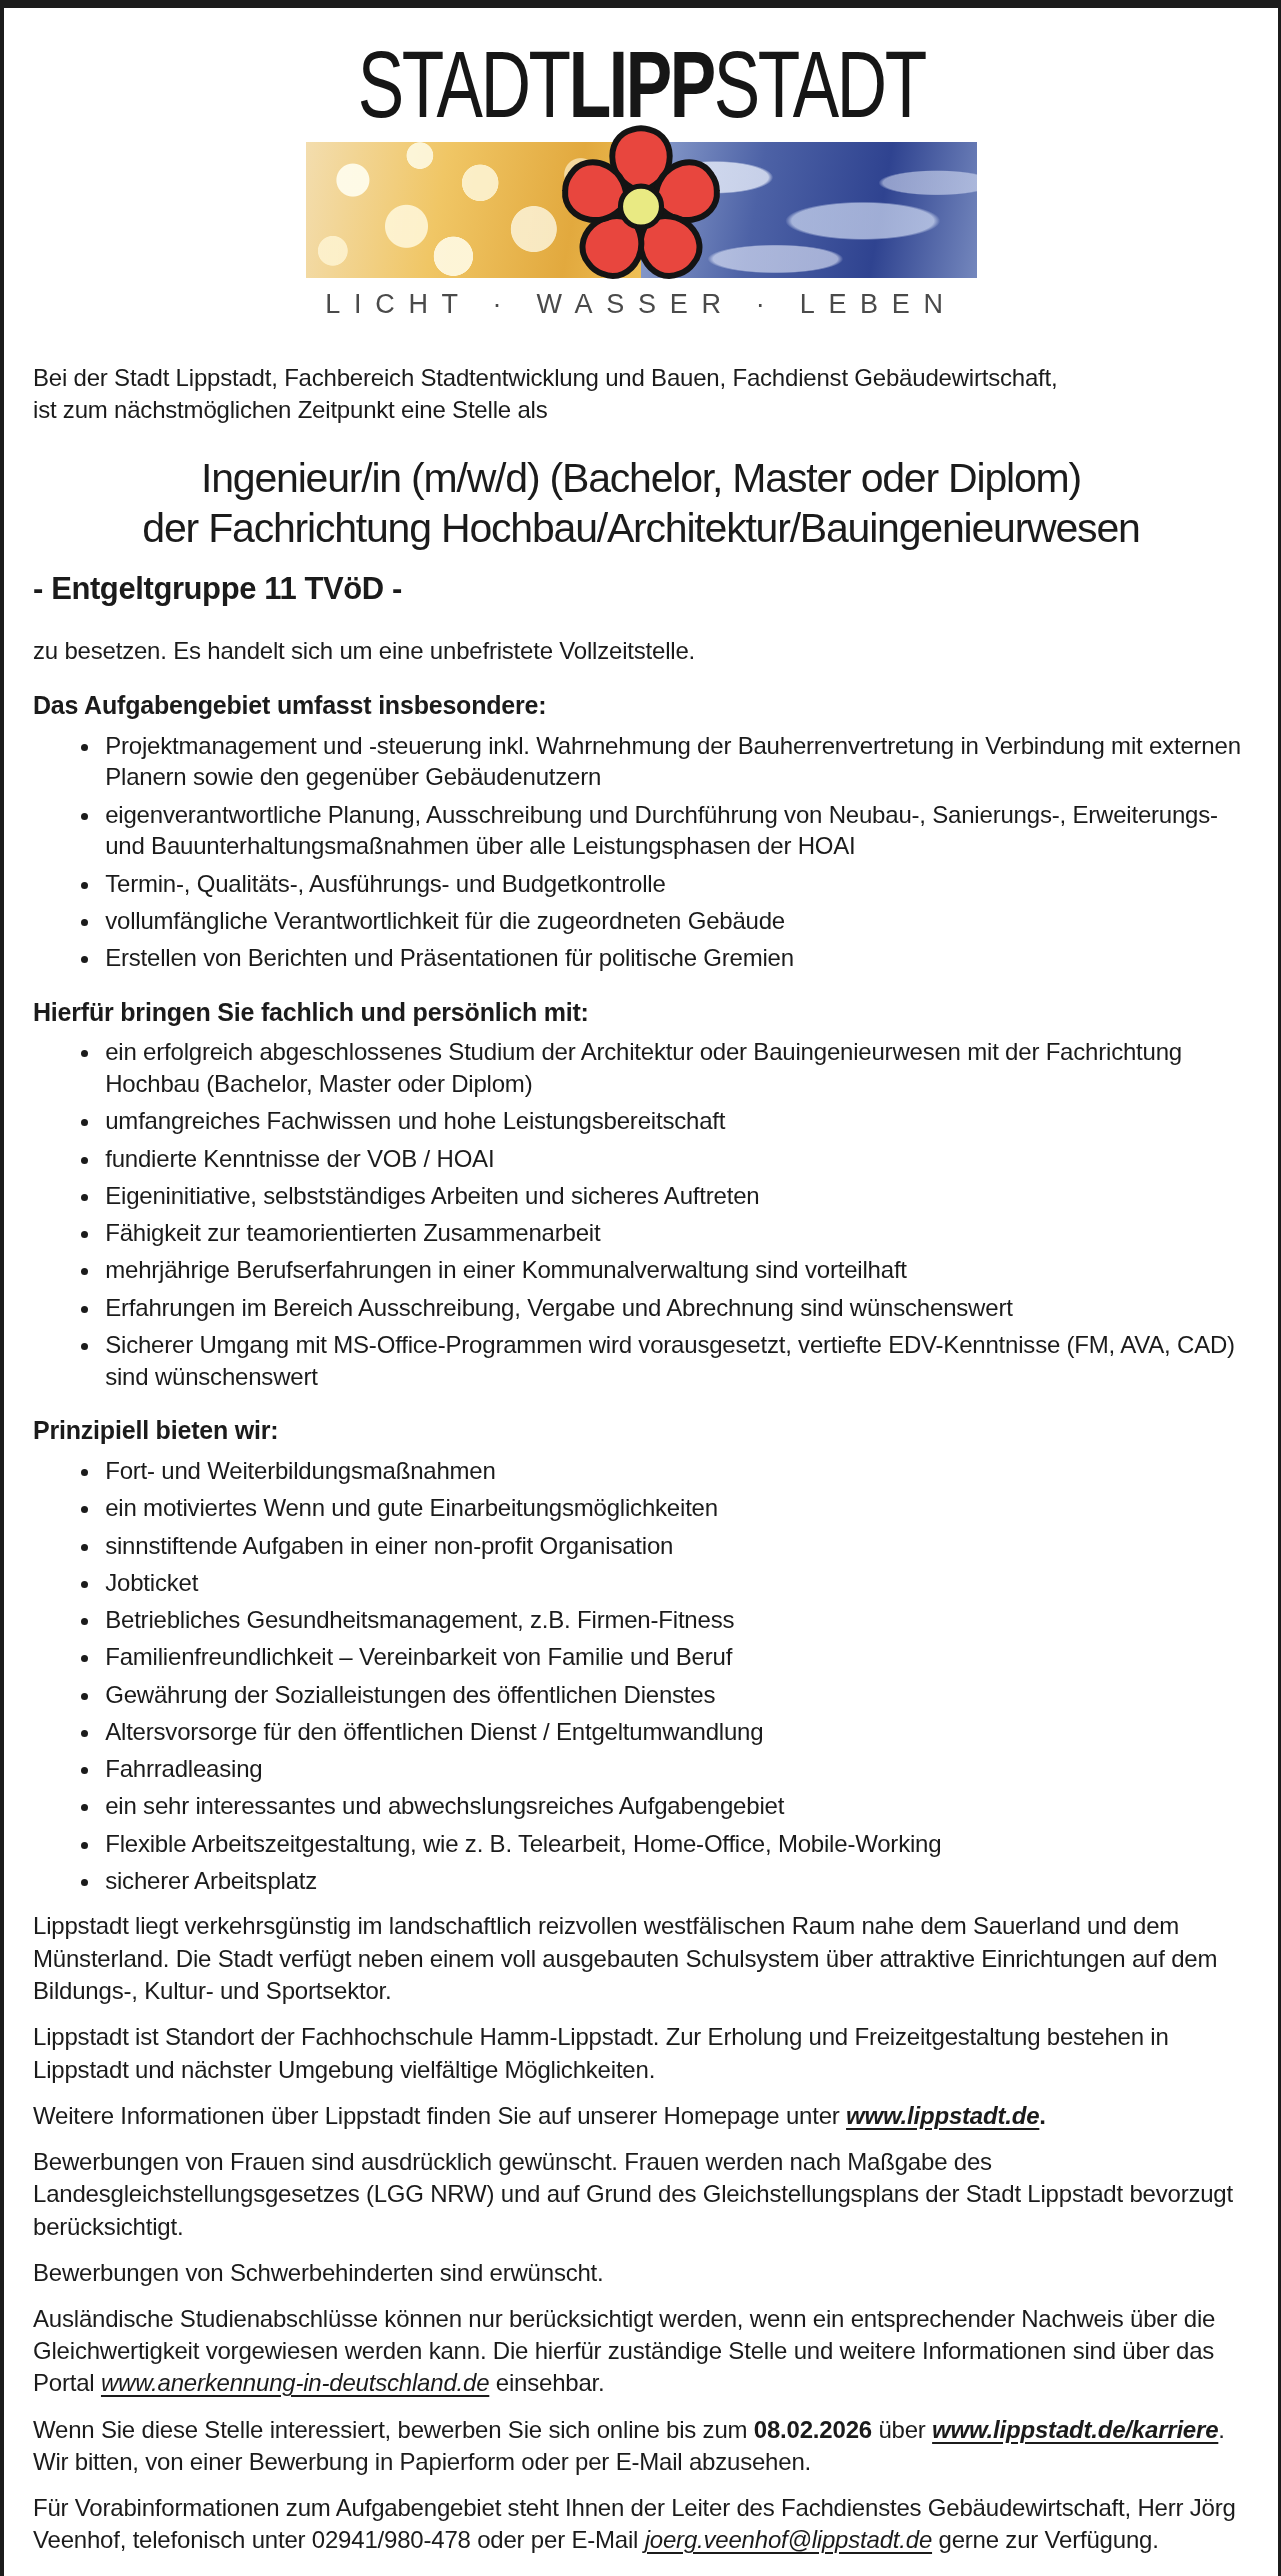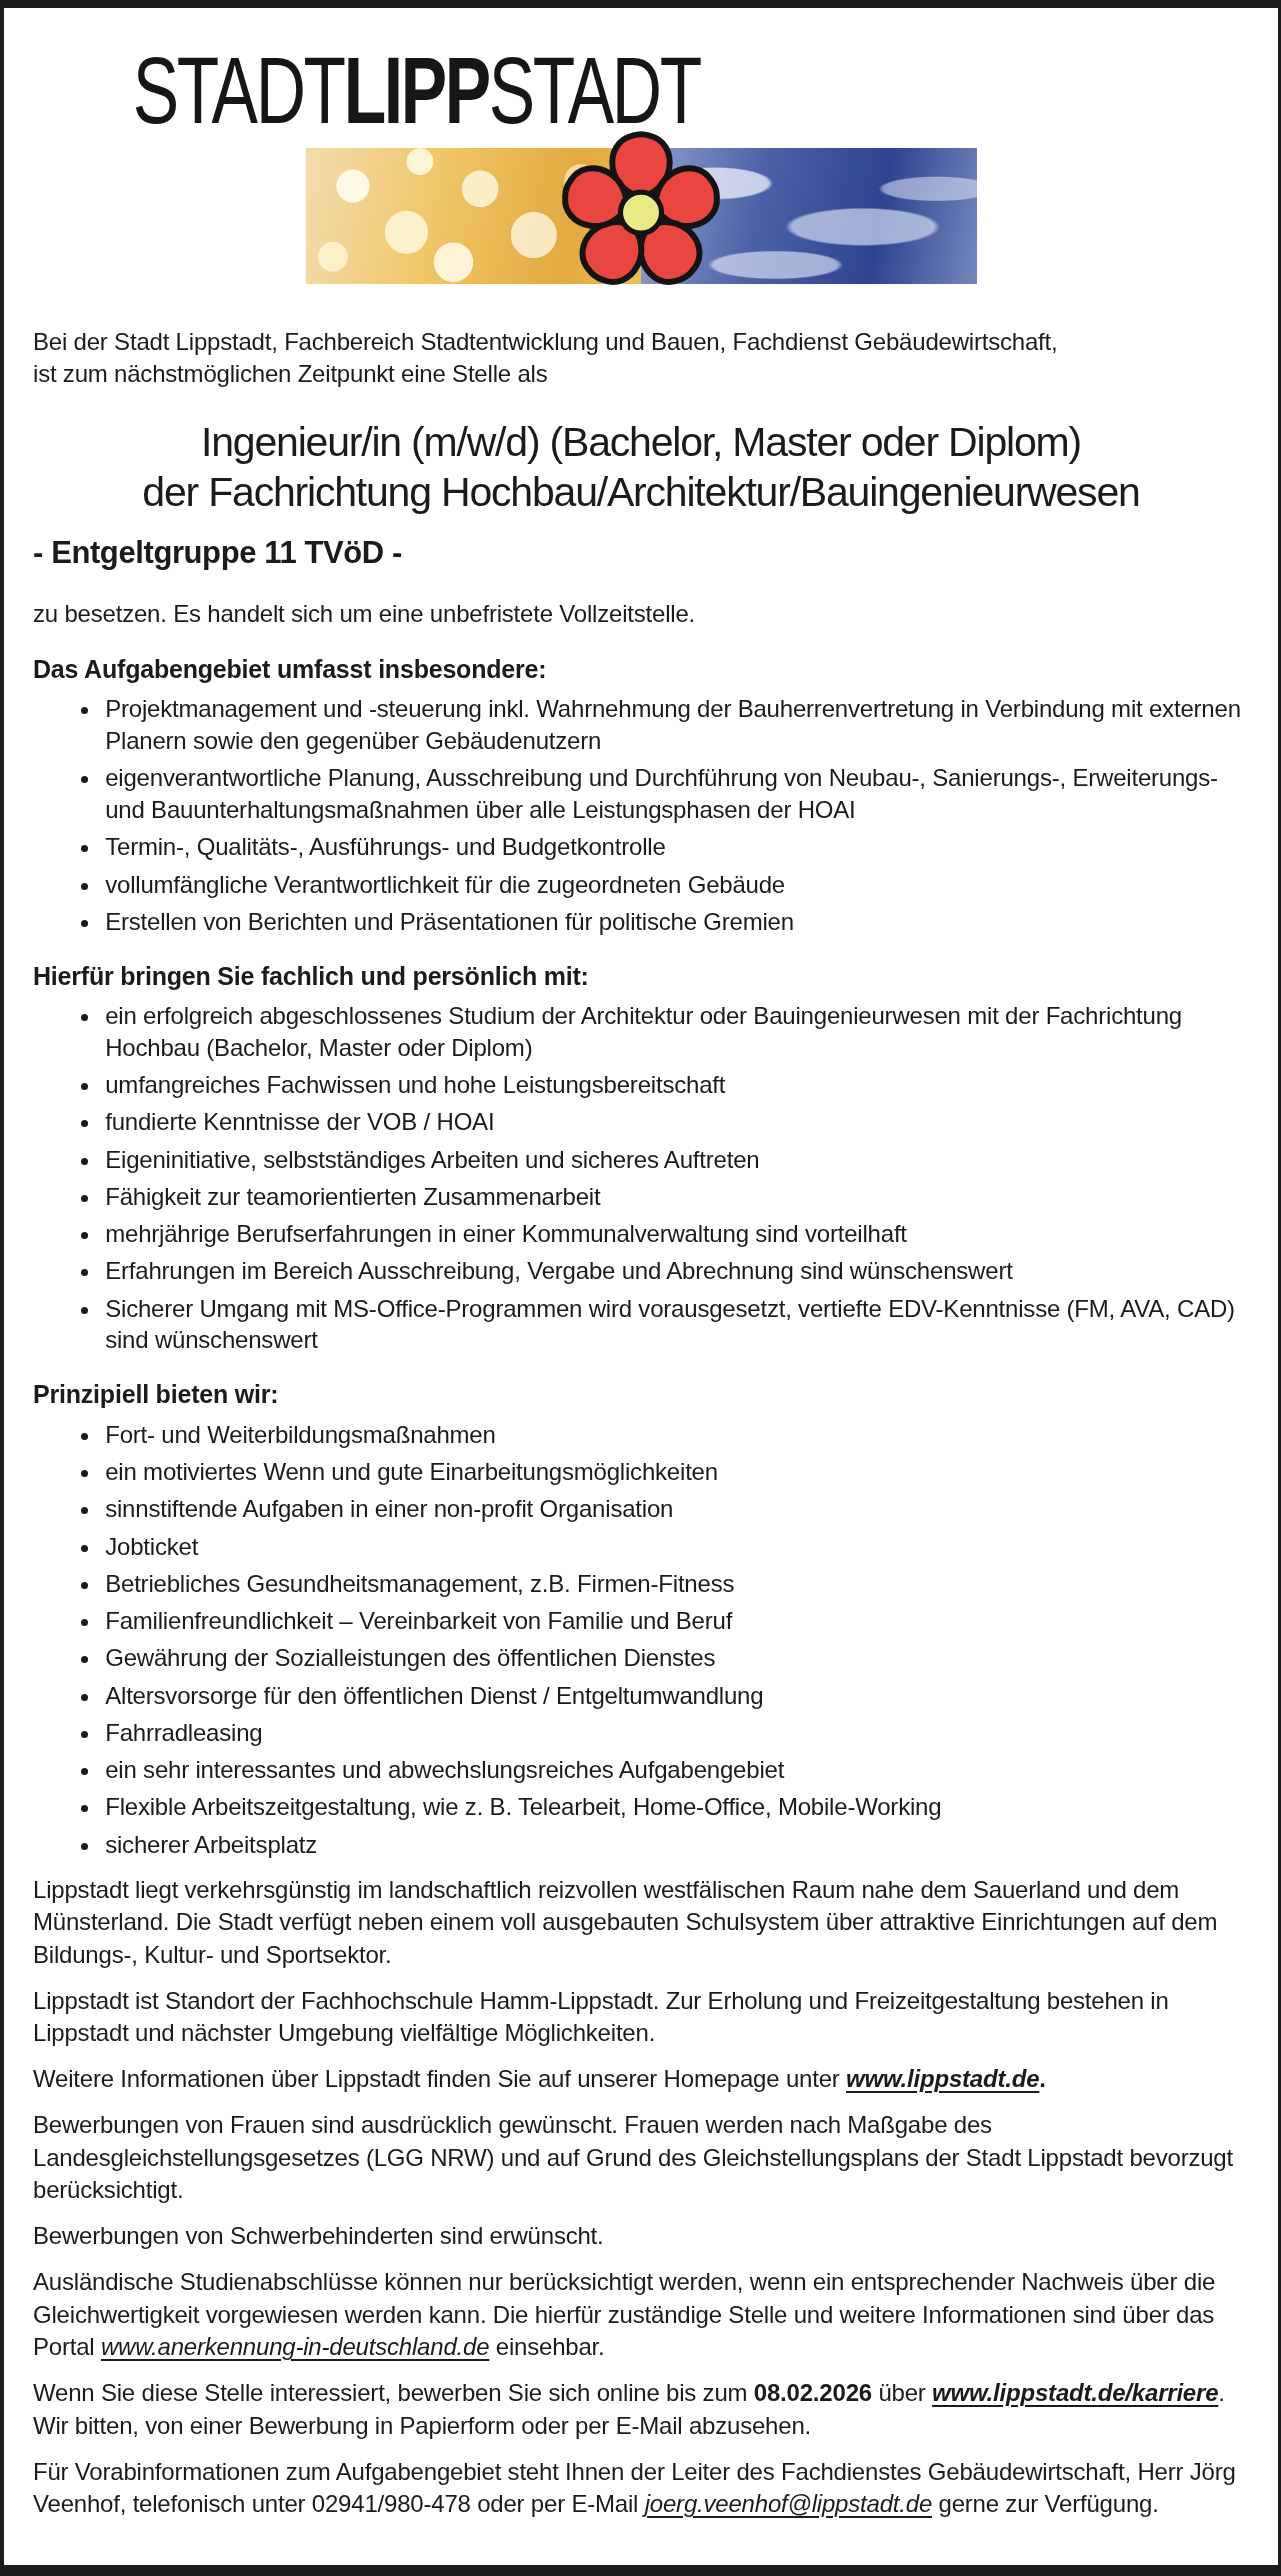--- a/index.html
+++ b/index.html
@@ -13,21 +13,21 @@
     border-style: solid;
     border-color: #1c1c1c;
     border-width: 8px 4px 11.3px 4px;
     padding: 14.5px 29px 24px 29px;
     font-family: "Liberation Sans", "DejaVu Sans", sans-serif;
     color: #1b1b1b;
     letter-spacing: -0.2px;
   }
 
   
-  .logo-wrap { margin-top: 19px; }
+  .logo-wrap { text-align: center; margin-top: 13px; }
   .logo-line {
     display: inline-block;
     font-size: 94px;
     line-height: 1.05;
     letter-spacing: -3.2px;
     white-space: nowrap;
     transform: scaleX(0.74);
     transform-origin: center;
     color: #161616;
   }
@@ -127,20 +127,21 @@
         <path d="M 0 -18 C -16 -22 -30 -34 -33 -52 C -36 -70 -27 -86 -10 -90 C -4 -92 4 -92 10 -90 C 27 -86 36 -70 33 -52 C 30 -34 16 -22 0 -18 Z"></path>
         <path transform="rotate(72)" d="M 0 -18 C -16 -22 -30 -34 -33 -52 C -36 -70 -27 -86 -10 -90 C -4 -92 4 -92 10 -90 C 27 -86 36 -70 33 -52 C 30 -34 16 -22 0 -18 Z"></path>
         <path transform="rotate(144)" d="M 0 -18 C -16 -22 -30 -34 -33 -52 C -36 -70 -27 -86 -10 -90 C -4 -92 4 -92 10 -90 C 27 -86 36 -70 33 -52 C 30 -34 16 -22 0 -18 Z"></path>
         <path transform="rotate(216)" d="M 0 -18 C -16 -22 -30 -34 -33 -52 C -36 -70 -27 -86 -10 -90 C -4 -92 4 -92 10 -90 C 27 -86 36 -70 33 -52 C 30 -34 16 -22 0 -18 Z"></path>
         <path transform="rotate(288)" d="M 0 -18 C -16 -22 -30 -34 -33 -52 C -36 -70 -27 -86 -10 -90 C -4 -92 4 -92 10 -90 C 27 -86 36 -70 33 -52 C 30 -34 16 -22 0 -18 Z"></path>
       </g>
       <circle r="24" fill="#e9ea83" stroke="#141414" stroke-width="6"></circle>
     </svg>
   </div>
 
+  <div class="tagline">LICHT · WASSER · LEBEN</div>
 
   <div class="intro">
     <span>Bei der Stadt Lippstadt, Fachbereich Stadtentwicklung und Bauen, Fachdienst Gebäudewirtschaft,</span><br>
     <span>ist zum nächstmöglichen Zeitpunkt eine Stelle als</span>
   </div>
 
   <div class="job-title">
     <span>Ingenieur/in (m/w/d) (Bachelor, Master oder Diplom)</span><br>
     <span>der Fachrichtung Hochbau/Architektur/Bauingenieurwesen</span>
   </div>

